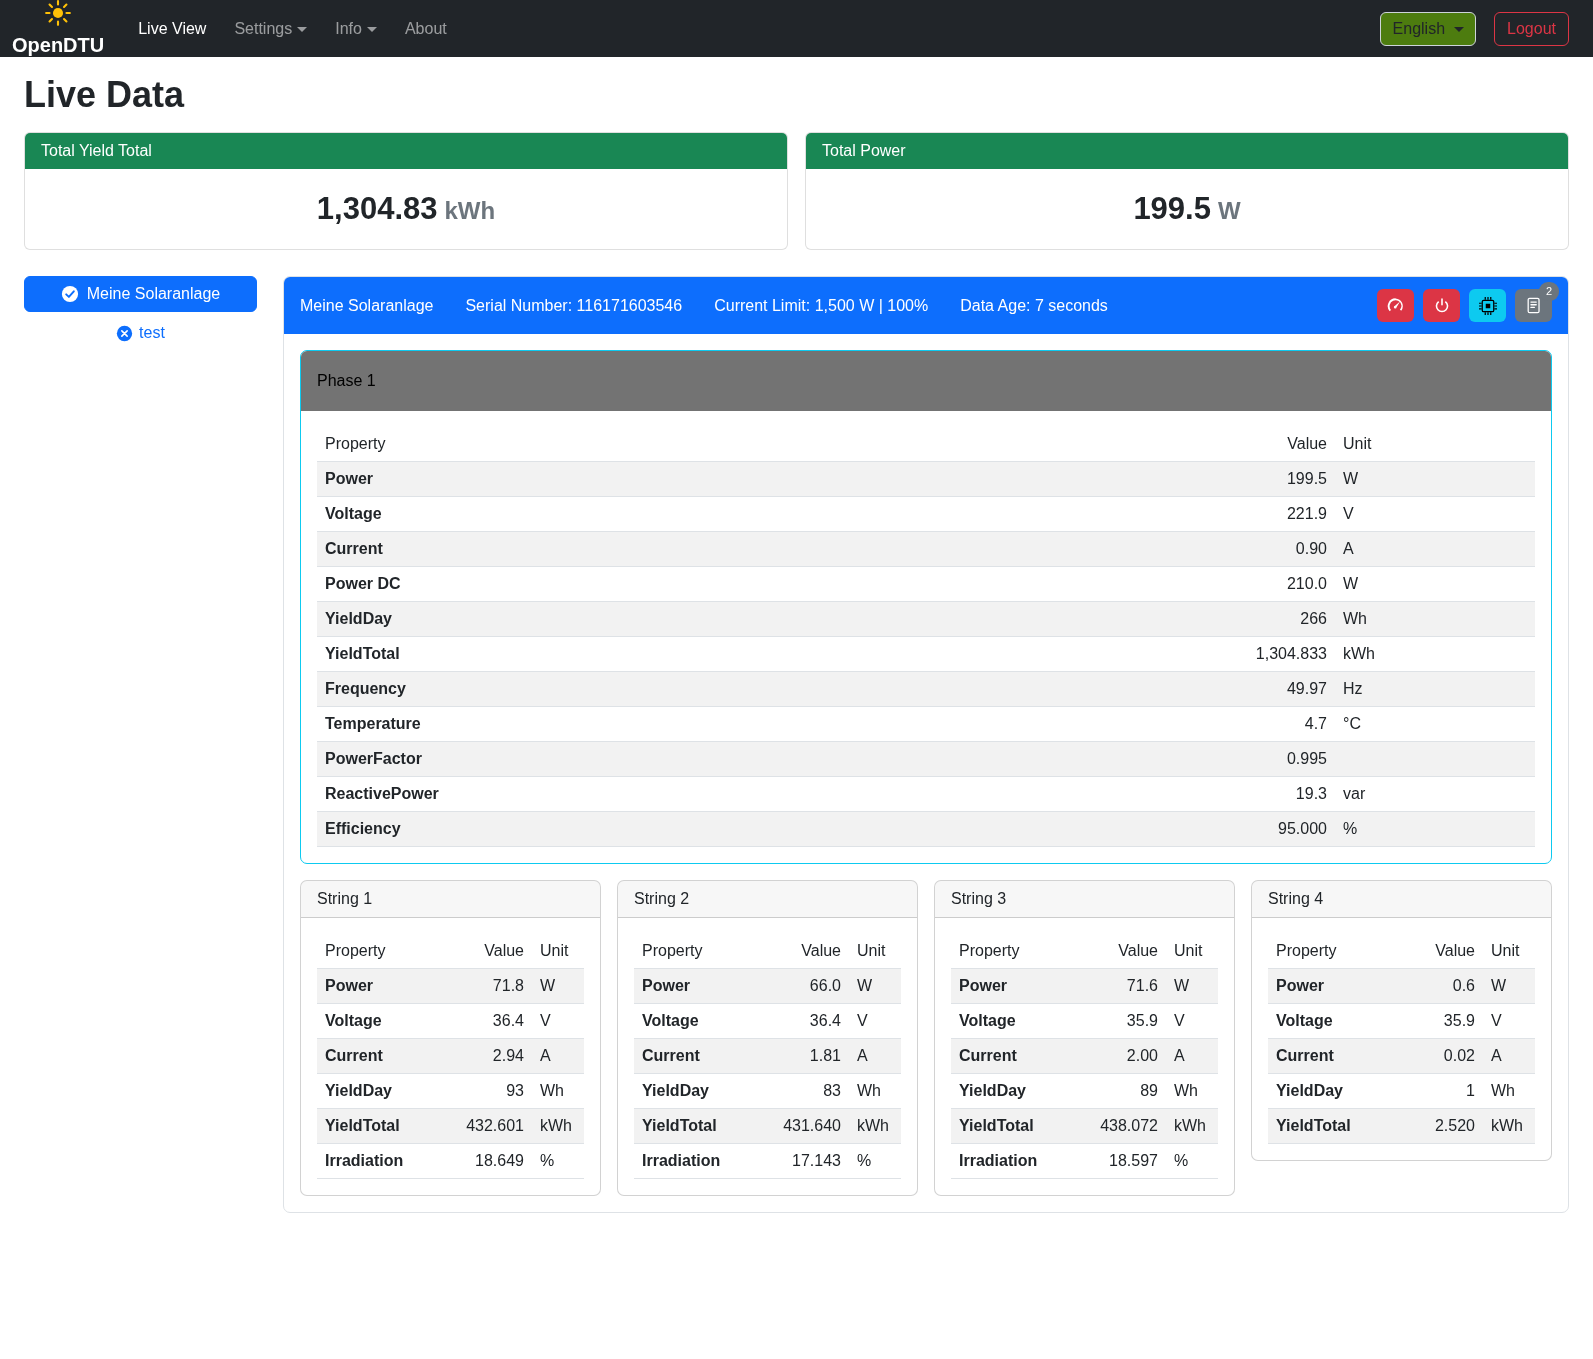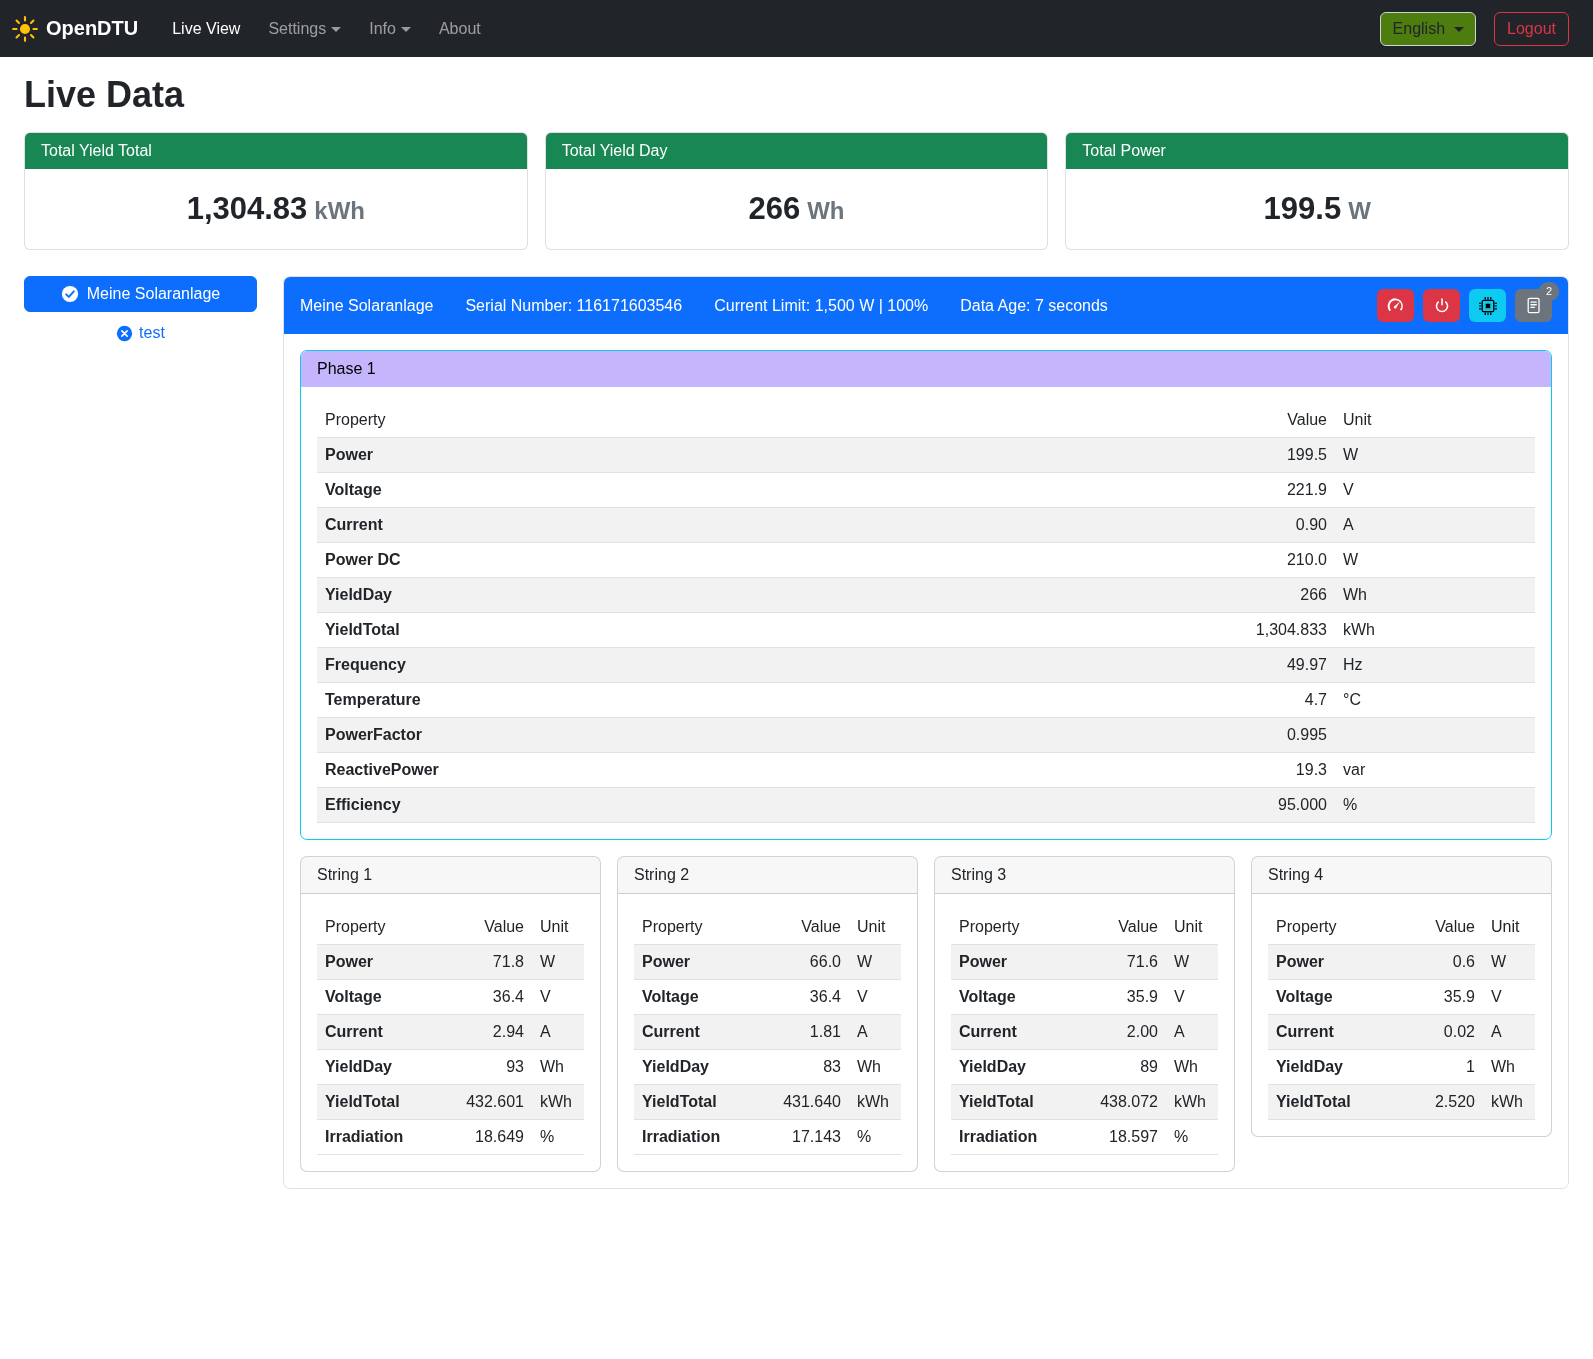--- a/index.html
+++ b/index.html
@@ -4,21 +4,21 @@
 <title>OpenDTU Live Data</title>
 <style>
   * { box-sizing: border-box; }
   html, body { margin: 0; padding: 0; background: #fff; color: #212529;
     font-family: "Liberation Sans", sans-serif; font-size: 16px; }
 
   
   .navbar { background: #212529; height: 57px; display: flex; align-items: center;
     padding: 0 24px 0 12px; }
   .brand { display: flex; align-items: center; gap: 8px; color: #fff;
-    font-size: 20px; font-weight: 600; margin-right: 20px; cursor: pointer; }
+    font-size: 20px; font-weight: 600; margin-right: 20px; cursor: pointer; flex-direction: column; }
   .nav-links { display: flex; align-items: center; }
   .nav-link { color: rgba(255,255,255,.55); padding: 8px 14px; cursor: pointer; }
   .nav-link.active { color: #fff; }
   .caret { display: inline-block; margin-left: 5px; vertical-align: middle;
     border-top: .32em solid; border-right: .32em solid transparent;
     border-left: .32em solid transparent; }
   .nav-right { margin-left: auto; display: flex; align-items: center; gap: 18px; }
   .lang-select { background: #4d7c0f; color: #212529; border: 1px solid #ced4da;
     border-radius: 6px; padding: 7px 30px 7px 12px; position: relative; cursor: pointer; }
   .lang-select .sel-caret { position: absolute; right: 11px; top: 50%;
@@ -58,21 +58,21 @@
   .tool-danger { background: #dc3545; }
   .tool-info { background: #0dcaf0; }
   .tool-secondary { background: #6c757d; }
   .tool-badge { position: absolute; top: -7px; right: -7px; background: #6c757d;
     border: 1px solid #f8f9fa00; color: #fff; font-size: 11px; line-height: 1;
     padding: 3px 6px; border-radius: 9px; }
 
   .panel-body { padding: 16px; }
 
   .phase-card { border: 1px solid #0dcaf0; border-radius: 7px; }
-  .phase-header { background: #c4b5fd; color: #000; padding: 9px 16px;
+  .phase-header { background: #737373; color: #000; padding: 21px 16px;
     border-radius: 6px 6px 0 0; }
   .phase-body { padding: 16px; }
 
   table.data-table { width: 100%; border-collapse: collapse; font-size: 16px; }
   table.data-table th, table.data-table td { padding: 8px; text-align: left;
     border-bottom: 1px solid #dee2e6; font-weight: 400; }
   table.data-table thead th { font-weight: 400; }
   table.data-table tbody th { font-weight: 700; }
   table.data-table tbody tr:nth-of-type(odd) { background: rgba(0,0,0,.05); }
   .col-val { text-align: right !important; }
@@ -122,26 +122,20 @@
 
 <div class="container">
 
   <h1 class="page-title">Live Data</h1>
 
   <div class="summary-row">
     <div class="scard">
       <div class="scard-header">Total Yield Total</div>
       <div class="scard-body">
         <span class="scard-value">1,304.83</span><span class="scard-unit">kWh</span>
-      </div>
-    </div>
-    <div class="scard">
-      <div class="scard-header">Total Yield Day</div>
-      <div class="scard-body">
-        <span class="scard-value">266</span><span class="scard-unit">Wh</span>
       </div>
     </div>
     <div class="scard">
       <div class="scard-header">Total Power</div>
       <div class="scard-body">
         <span class="scard-value">199.5</span><span class="scard-unit">W</span>
       </div>
     </div>
   </div>
 

